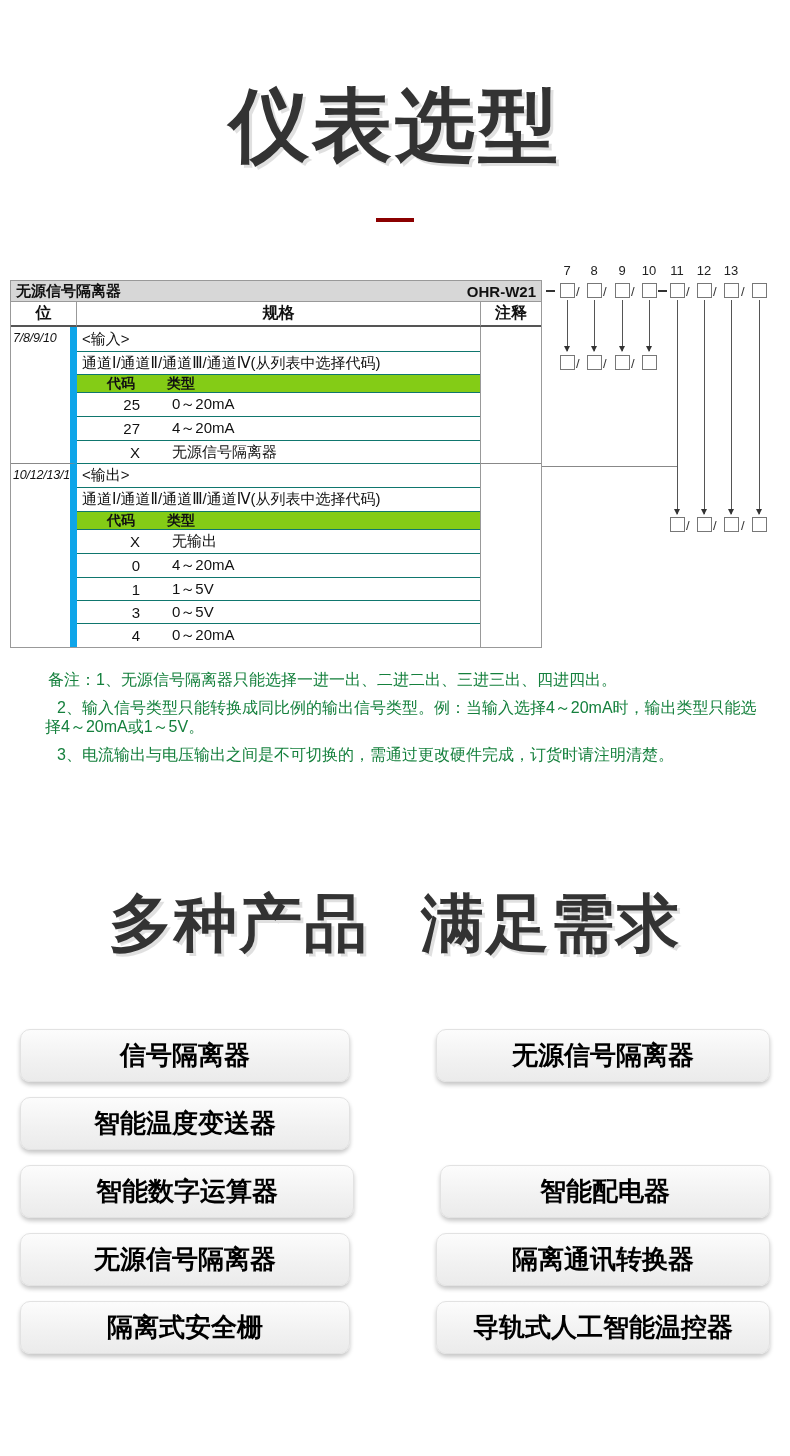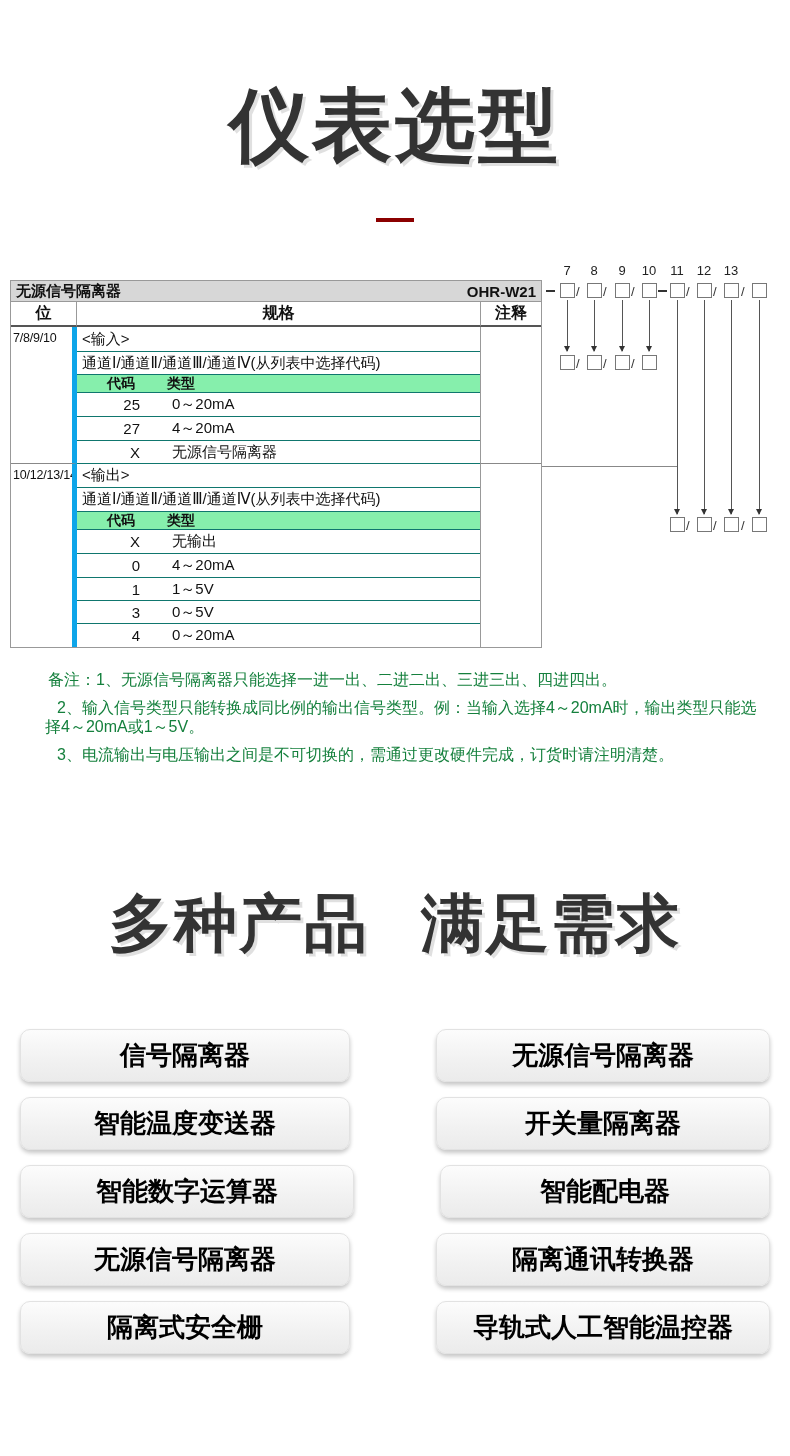--- a/index.html
+++ b/index.html
@@ -18,28 +18,28 @@
     grid-template-rows:21px 25px 25px 23px 18px 24px 24px 23px 24px 24px 18px 24px 24px 23px 23px 23px;
     font-size:15px;box-sizing:border-box;}
   .cell{display:flex;align-items:center;box-sizing:border-box;overflow:hidden;}
   .prod-head{grid-column:1/4;grid-row:1;background:#d7d7d7;justify-content:space-between;
     padding:0 5px;font-weight:bold;border-bottom:1px solid #999;}
   .col-head{font-weight:bold;font-size:16px;justify-content:center;border-bottom:2px solid #555;}
   .ch-bit{grid-column:1;grid-row:2;border-right:1px solid #999;}
   .ch-spec{grid-column:2;grid-row:2;}
   .ch-note{grid-column:3;grid-row:2;border-left:1px solid #999;}
   .bitcell{grid-column:1;align-items:flex-start;padding:4px 1px 0 2px;font-size:12.5px;
-    border-right:5px solid #0ea5e9;letter-spacing:-0.2px;}
+    border-right:7px solid #0ea5e9;letter-spacing:-0.2px;font-style:italic;}
   .bit-in{grid-row:3/9;border-bottom:1px solid #888;}
   .bit-out{grid-row:9/17;}
   .notecell{grid-column:3;border-left:1px solid #999;}
   .note-in{grid-row:3/9;border-bottom:1px solid #888;}
   .note-out{grid-row:9/17;}
   .spec{grid-column:2;padding-left:5px;border-bottom:1px solid #0f766e;}
-  .band{background:#86efac;font-weight:bold;font-size:14px;padding-left:0;}
+  .band{background:#84cc16;font-weight:bold;font-size:14px;padding-left:0;}
   .code{display:block;width:58px;text-align:right;flex:none;}
   .type{margin-left:32px;white-space:nowrap;}
   .nb{border-bottom:none;}
 
   
   .dnum{position:absolute;width:20px;text-align:center;font-size:13px;color:#222;line-height:14px;}
   .dbox{position:absolute;width:13px;height:13px;border:1px solid #777;background:#fff;}
   .dslash{position:absolute;font-size:13px;color:#333;line-height:15px;}
   .ddash{position:absolute;width:9px;height:2px;background:#333;}
   .vline{position:absolute;width:1px;background:#555;}
@@ -219,21 +219,20 @@
   <span>满足需求</span>
 </div>
 
 <div class="prod-grid">
   <div class="prod-row">
     <div class="prod-btn btn-l">信号隔离器</div>
     <div class="prod-btn btn-r">无源信号隔离器</div>
   </div>
   <div class="prod-row">
     <div class="prod-btn btn-l">智能温度变送器</div>
-    <div class="prod-btn btn-r">开关量隔离器</div>
   </div>
   <div class="prod-row">
     <div class="prod-btn btn-r">智能数字运算器</div>
     <div class="prod-btn btn-l">智能配电器</div>
   </div>
   <div class="prod-row">
     <div class="prod-btn btn-l">无源信号隔离器</div>
     <div class="prod-btn btn-r">隔离通讯转换器</div>
   </div>
   <div class="prod-row">

